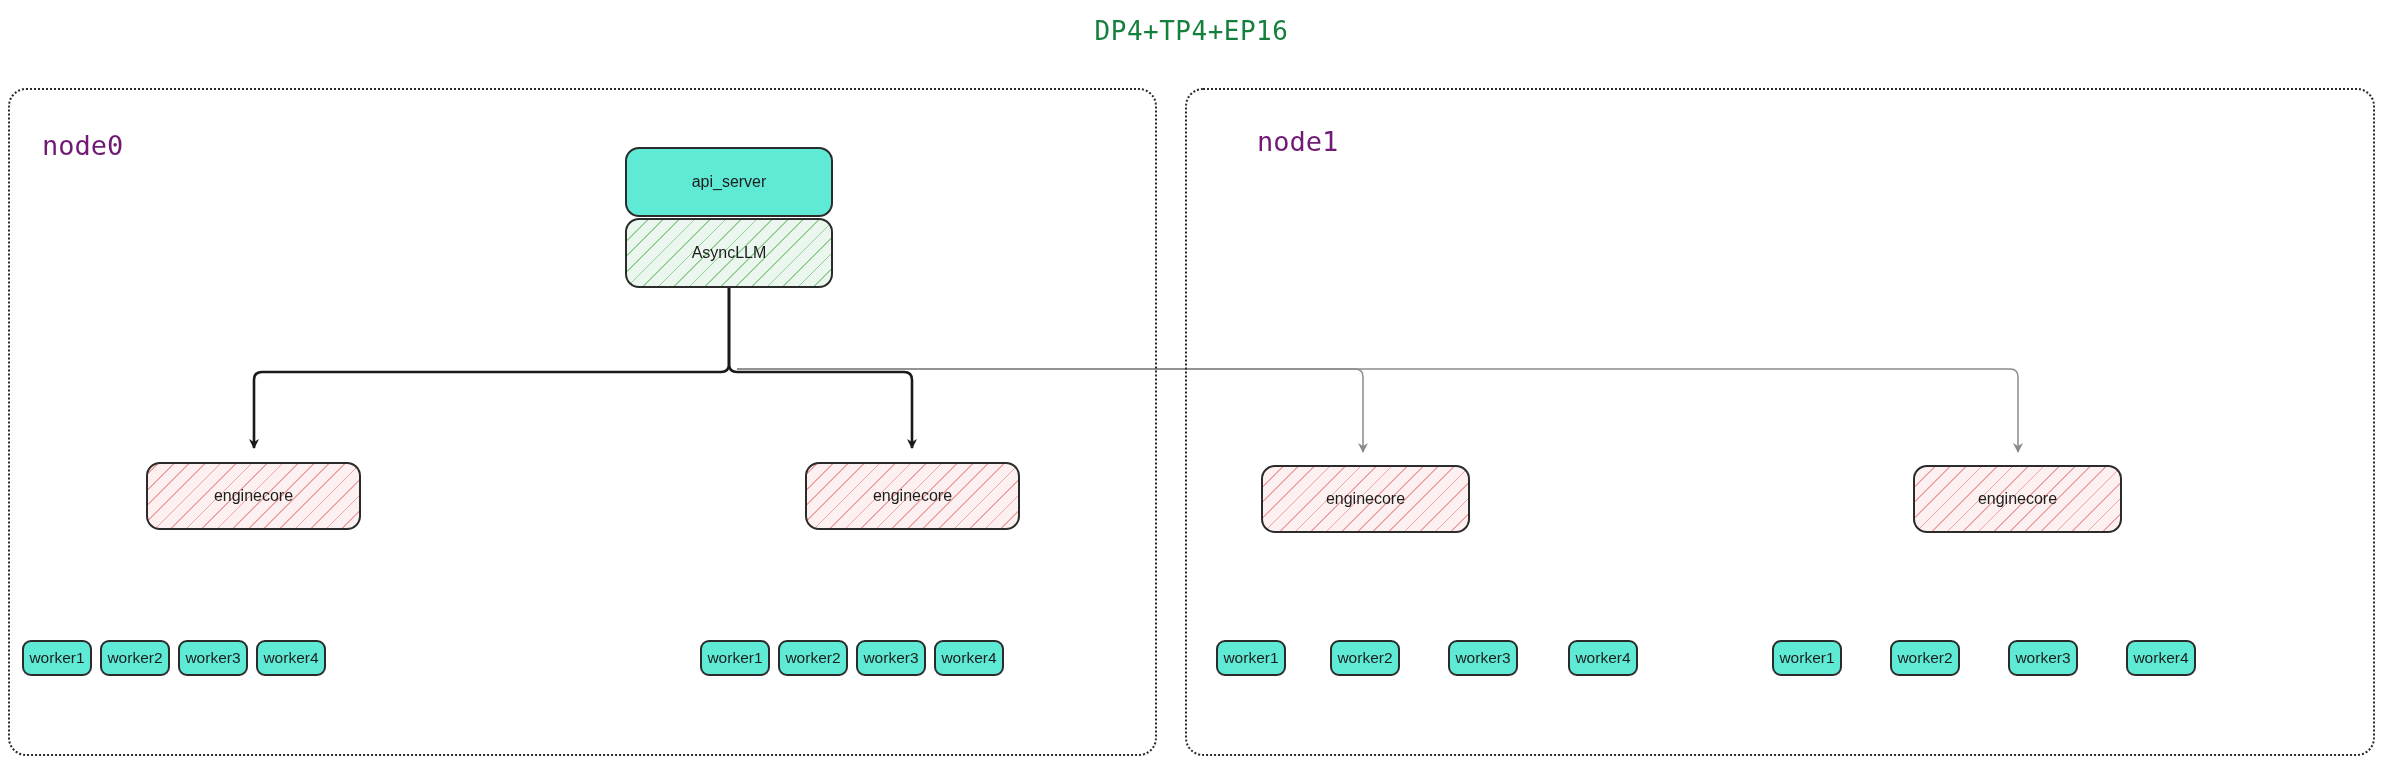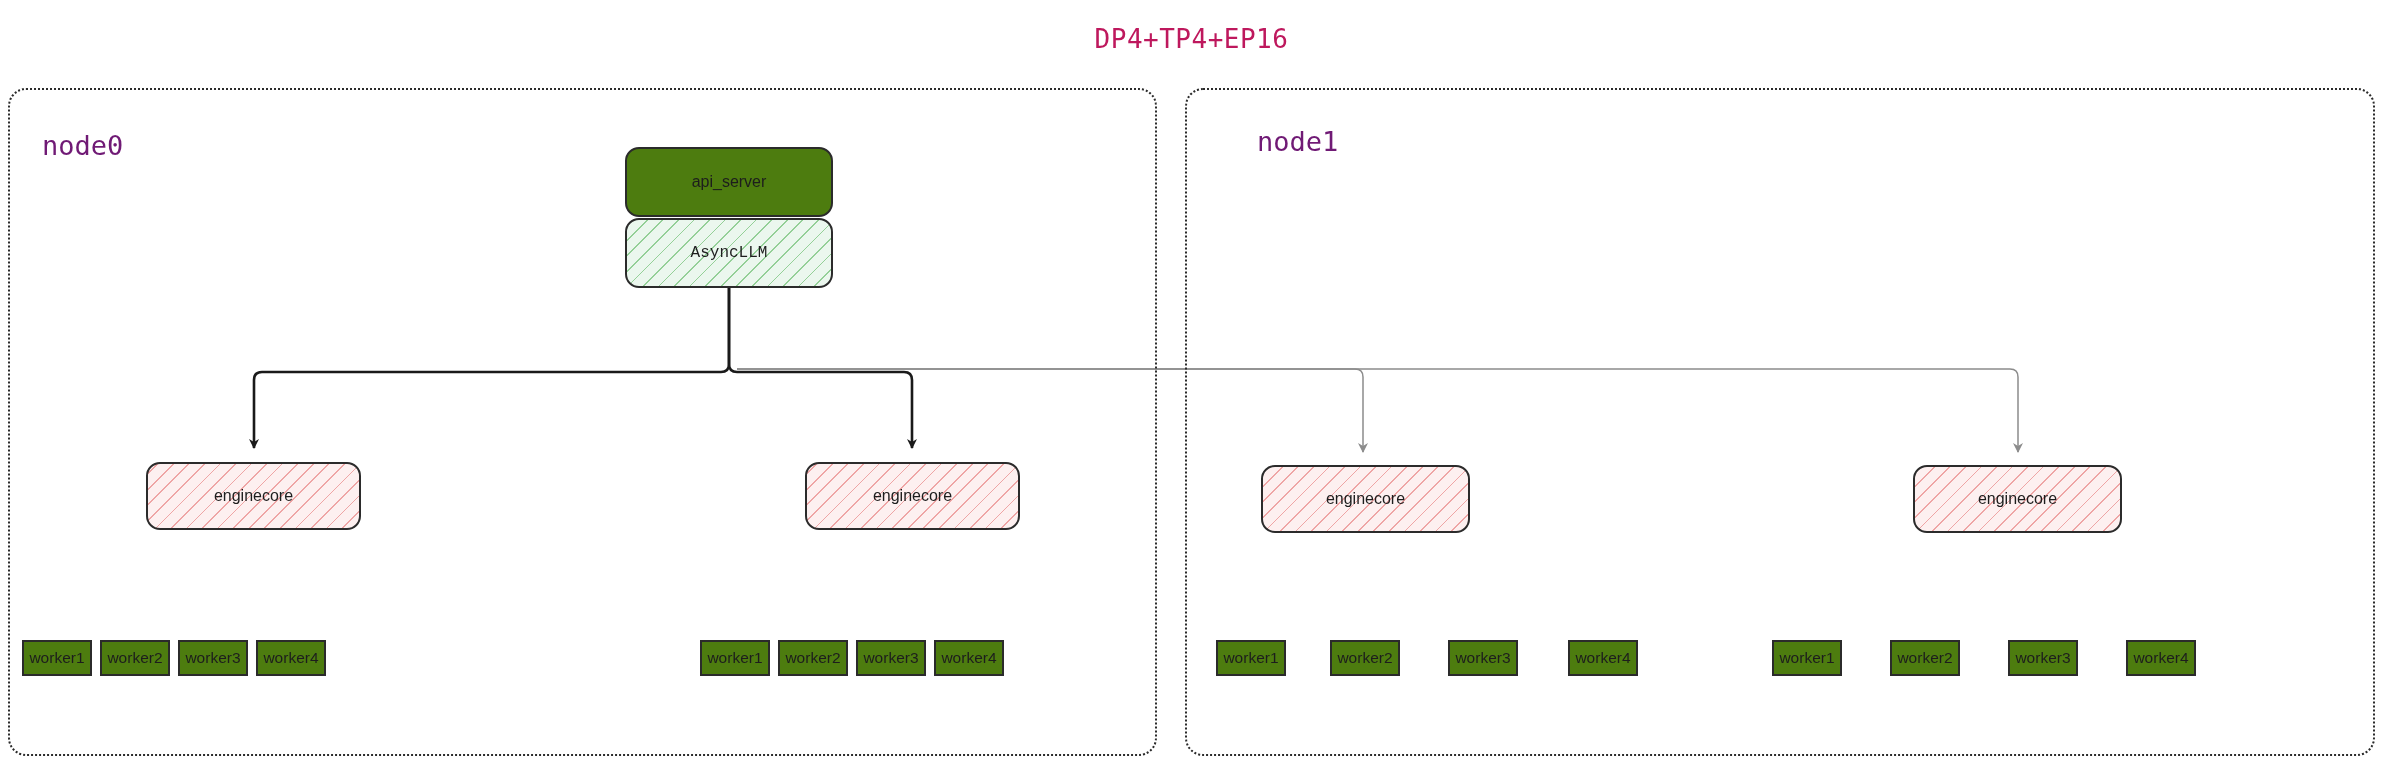--- a/index.html
+++ b/index.html
@@ -2,68 +2,67 @@
 <html><head>
 <meta charset="utf-8">
 <style>
   html,body{margin:0;padding:0;background:#ffffff;}
   body{
     width:2383px;height:773px;position:relative;overflow:hidden;
     font-family:"Liberation Sans", sans-serif;
     color:#1f1f1f;
   }
   #diagram-title{
-    position:absolute;top:24px;left:0;width:2383px;text-align:center;
+    position:absolute;top:16px;left:0;width:2383px;text-align:center;
     font-family:"DejaVu Sans Mono","Liberation Mono",monospace;
-    font-size:26px;color:#be185d;letter-spacing:0.5px;
+    font-size:26px;color:#15803d;letter-spacing:0.5px;
   }
   .node-container{
     position:absolute;
     border:2.5px dotted #2b2b2b;
     border-radius:18px;
     background:transparent;
     box-sizing:border-box;
   }
   .node-label{
     position:absolute;
     font-family:"DejaVu Sans Mono","Liberation Mono",monospace;
     font-size:27px;color:#701a75;
     letter-spacing:0px;
   }
   .box{
     position:absolute;box-sizing:border-box;
     display:flex;align-items:center;justify-content:center;
     border:2.2px solid #2b2b2b;
     font-size:16px;color:#1d1d1d;
-    background:#4d7c0f;
+    background:#5eead4;
   }
   .box.api{ border-radius:14px; }
   .box.async{
     border-radius:14px;
     background-color:#ebf7ee;
     background-image:repeating-linear-gradient(
        -45deg,
        rgba(76,175,80,0.55) 0px,
        rgba(76,175,80,0.55) 1.2px,
        rgba(255,255,255,0) 1.2px,
        rgba(255,255,255,0) 11px);
-    font-family:Liberation Mono, monospace;
   }
   .box.enginecore{
     border-radius:14px;
     background-color:#fdf0f0;
     background-image:repeating-linear-gradient(
        -45deg,
        rgba(229,115,115,0.60) 0px,
        rgba(229,115,115,0.60) 1.2px,
        rgba(255,255,255,0) 1.2px,
        rgba(255,255,255,0) 11px);
   }
   .box.worker{
-    border-radius:0;
+    border-radius:9px;
     border-width:2.2px;
     font-size:15.5px;
   }
   #edges{position:absolute;left:0;top:0;width:2383px;height:773px;pointer-events:none;}
 </style>
 </head>
 <body>
 
 <div id="diagram-title">DP4+TP4+EP16</div>
 

